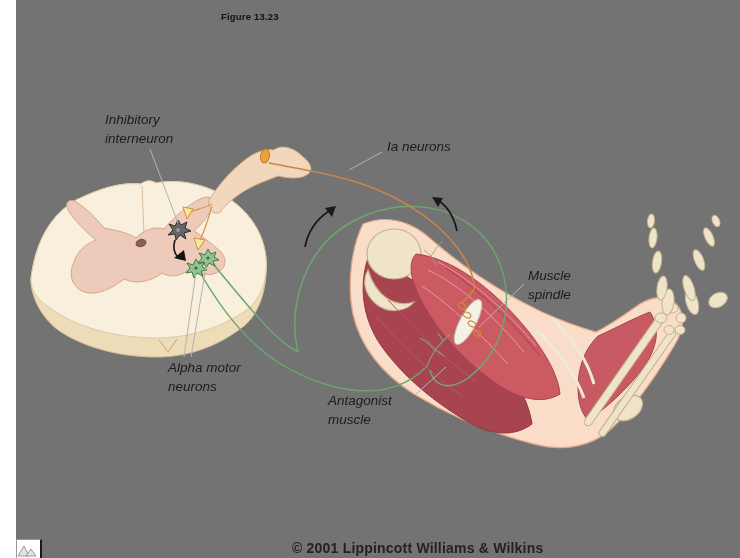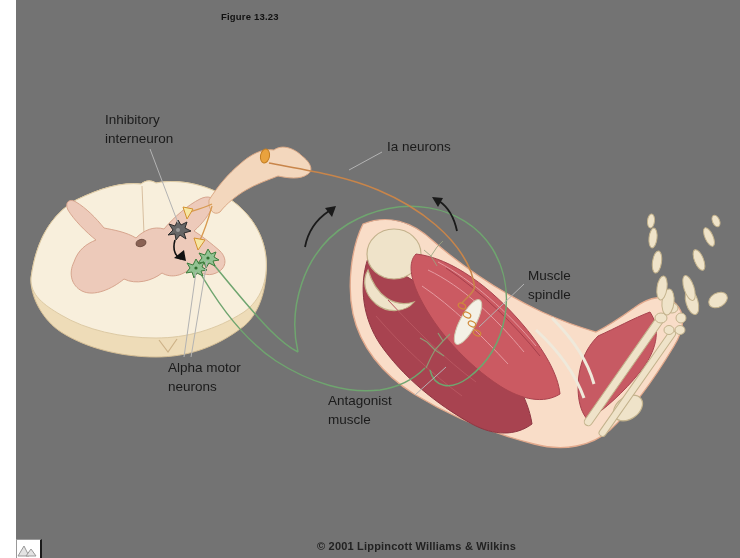--- a/index.html
+++ b/index.html
@@ -2,27 +2,27 @@
 <html><head>
 <meta charset="utf-8">
 <style>
   html,body{margin:0;padding:0;background:#fff;}
   #stage{position:relative;width:740px;height:558px;background:#737373;overflow:hidden;
          font-family:"Liberation Sans",sans-serif;margin-left:16px;}
   .title-line{position:absolute;left:205px;font-weight:bold;font-size:9.5px;
               letter-spacing:.2px;color:#111;white-space:nowrap;}
   #fig-number{top:11px;}
   #fig-caption{top:24px;}
-  .lbl{position:absolute;font-size:13.5px;line-height:19px;color:#1b1b1b;white-space:pre-line;}
+  .lbl{position:absolute;font-size:13.5px;line-height:19px;color:#1b1b1b;white-space:pre-line;font-style:italic;}
   #lbl-inhibitory{left:89px;top:110px;}
   #lbl-ia{left:371px;top:137px;}
   #lbl-spindle{left:512px;top:266px;}
   #lbl-alpha{left:152px;top:358px;}
   #lbl-antagonist{left:312px;top:391px;}
-  #copyright{position:absolute;left:301px;top:540px;font-weight:bold;font-size:11px;
+  #copyright{position:absolute;left:276px;top:540px;font-weight:bold;font-size:14px;
              color:#222;letter-spacing:.2px;white-space:nowrap;}
   #art{position:absolute;left:0;top:0;}
   #corner-icon{position:absolute;left:0;top:539px;width:23px;height:19px;
                background:#fff;border:1px solid #999;border-right:2px solid #1a1a1a;}
 </style>
 </head>
 <body>
 
 <div id="stage">
 

